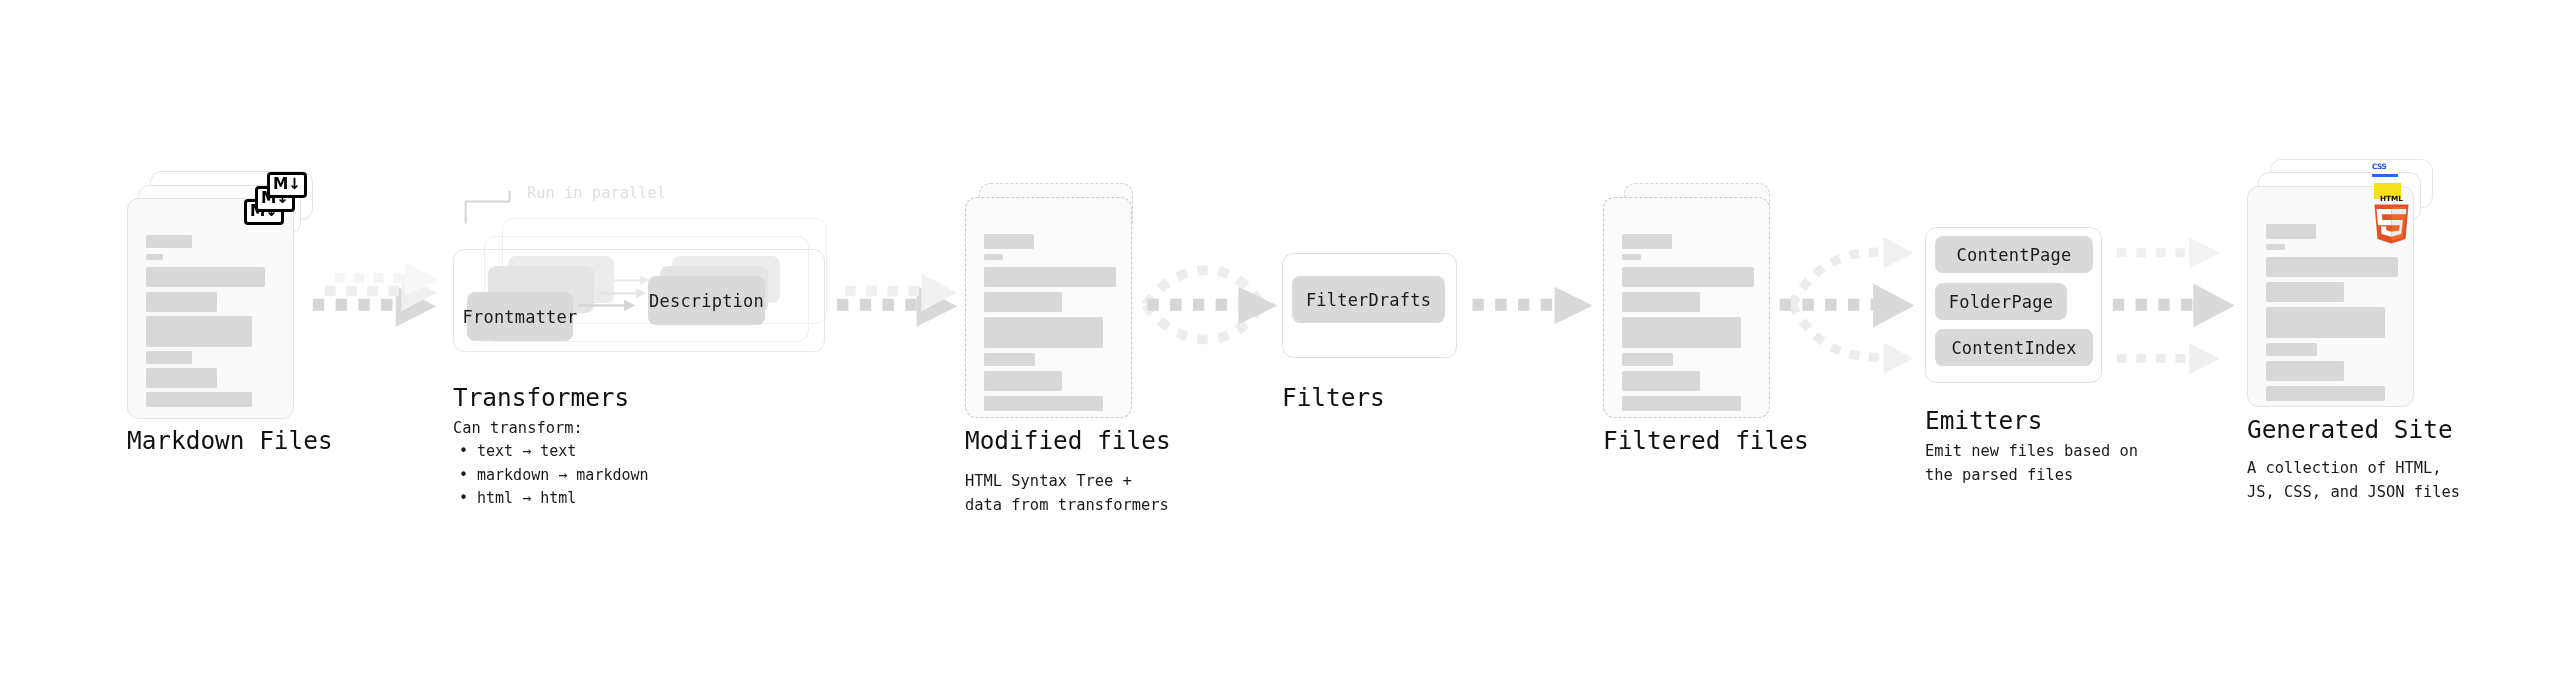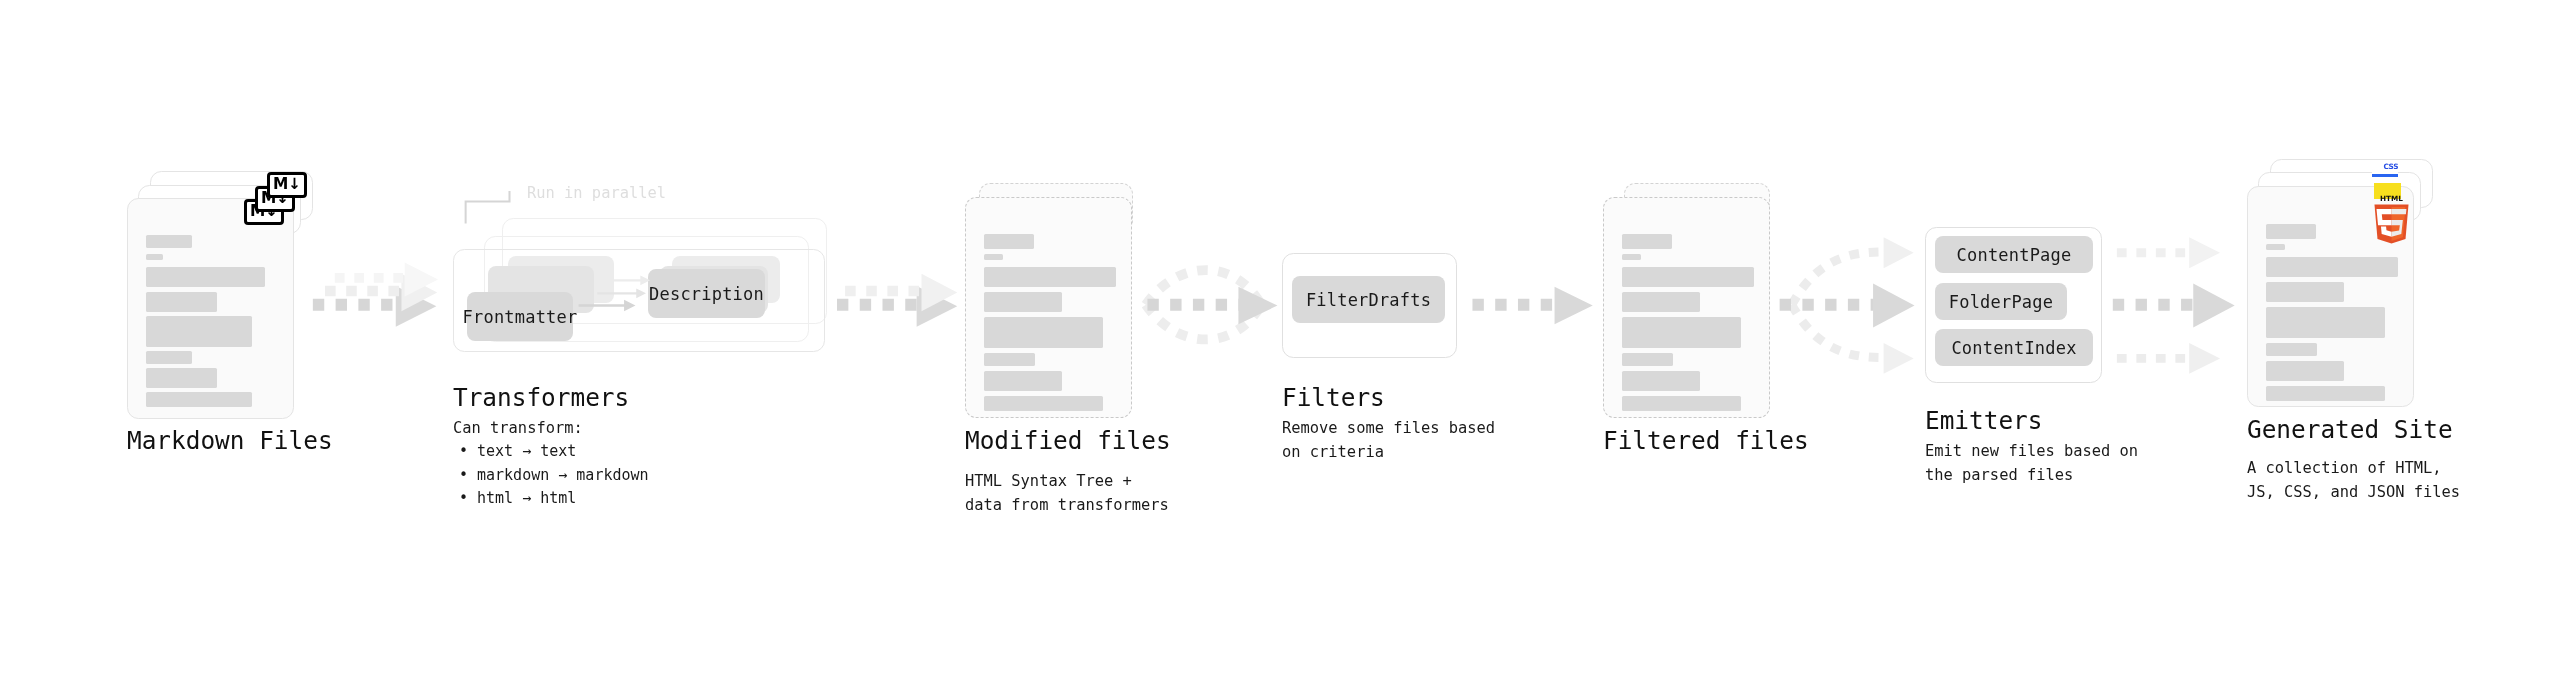--- a/index.html
+++ b/index.html
@@ -40,21 +40,21 @@
     line-height:1;
   }
   .css-badge{
     position:absolute;
     background:#fff;
     color:#264de4;
     font-family:"DejaVu Sans","Liberation Sans",sans-serif;
     font-weight:bold;
     font-size:7.3px;
     letter-spacing:-0.4px;
-    text-align:right;
+    text-align:left;
     border-bottom:3.3px solid #2965f1;
     line-height:8.1px;
   }
   .js-badge{
     position:absolute;
     background:#f7df1e;
   }
   .html5-badge{position:absolute;width:47px;height:54px;}
 
   
@@ -162,21 +162,21 @@
     <div class="ghost-box" style="left:502px;top:218px;width:325px;height:106px;"></div>
     <div class="ghost-box" style="left:484px;top:236px;width:325px;height:106px;"></div>
     <div class="ghost-box" style="left:453px;top:249px;width:372px;height:103px;border-color:#e6e6e6;"></div>
 
     <div class="pill ghost" style="left:508px;top:256px;width:106px;height:47px;"></div>
     <div class="pill ghost2" style="left:488px;top:266px;width:106px;height:47px;"></div>
     <div class="pill" style="left:467px;top:292px;width:106px;height:49px;">Frontmatter</div>
 
     <div class="pill ghost" style="left:672px;top:256px;width:108px;height:47px;"></div>
     <div class="pill ghost2" style="left:660px;top:266px;width:108px;height:47px;"></div>
-    <div class="pill" style="left:648px;top:269px;width:117px;height:49px;">Description</div>
+    <div class="pill" style="left:648px;top:276px;width:117px;height:49px;">Description</div>
 
     <svg class="ovl" width="2576" height="681" viewBox="0 0 3170 838">
       <line x1="740" y1="345" x2="790" y2="345" stroke="#ececec" stroke-width="3"></line>
       <polygon points="788,339 800,345 788,351" fill="#ececec"></polygon>
       <line x1="735" y1="361" x2="785" y2="361" stroke="#e4e4e4" stroke-width="3"></line>
       <polygon points="783,355 795,361 783,367" fill="#e4e4e4"></polygon>
       <line x1="712" y1="376" x2="770" y2="376" stroke="#d5d5d5" stroke-width="3"></line>
       <polygon points="768,369 782,376 768,383" fill="#d5d5d5"></polygon>
     </svg>
   </div>
@@ -216,22 +216,20 @@
   <svg class="ovl" width="2576" height="681" viewBox="0 0 3170 838">
     <path d="M1410 375 C1450 318, 1520 318, 1552 375" fill="none" stroke="#ededed" stroke-width="12" stroke-dasharray="13 13"></path>
     <path d="M1410 375 C1450 432, 1520 432, 1552 375" fill="none" stroke="#ededed" stroke-width="12" stroke-dasharray="13 13"></path>
     <line x1="1412" y1="375" x2="1530" y2="375" stroke="#d6d6d6" stroke-width="15" stroke-dasharray="14 14"></line>
     <polygon points="1524,353 1572,376 1524,399" fill="#d9d9d9"></polygon>
   </svg>
 
   <div class="stage-box" style="left:1282px;top:253px;width:175px;height:105px;"></div>
   <div class="pill" style="left:1292px;top:276px;width:153px;height:47px;">FilterDrafts</div>
   <div class="title" style="left:1282px;top:383px;">Filters</div>
-  <div class="subtitle" style="left:1282px;top:417px;">Remove some files based
-on criteria</div>
 
   <svg class="ovl" width="2576" height="681" viewBox="0 0 3170 838">
     <line x1="1812" y1="375" x2="1920" y2="375" stroke="#d6d6d6" stroke-width="15" stroke-dasharray="14 14"></line>
     <polygon points="1913,353 1960,376 1913,399" fill="#d9d9d9"></polygon>
   </svg>
 
   <div class="doc-stack">
     <div class="doc-card dashed" style="left:1624px;top:183px;width:146px;height:45px;border-color:#d3d3d3;"></div>
     <div class="doc-card dashed" style="left:1603px;top:197px;width:167px;height:221px;">
       <div class="skel" style="left:18px;top:36px;width:50px;height:14.6px;"></div>

